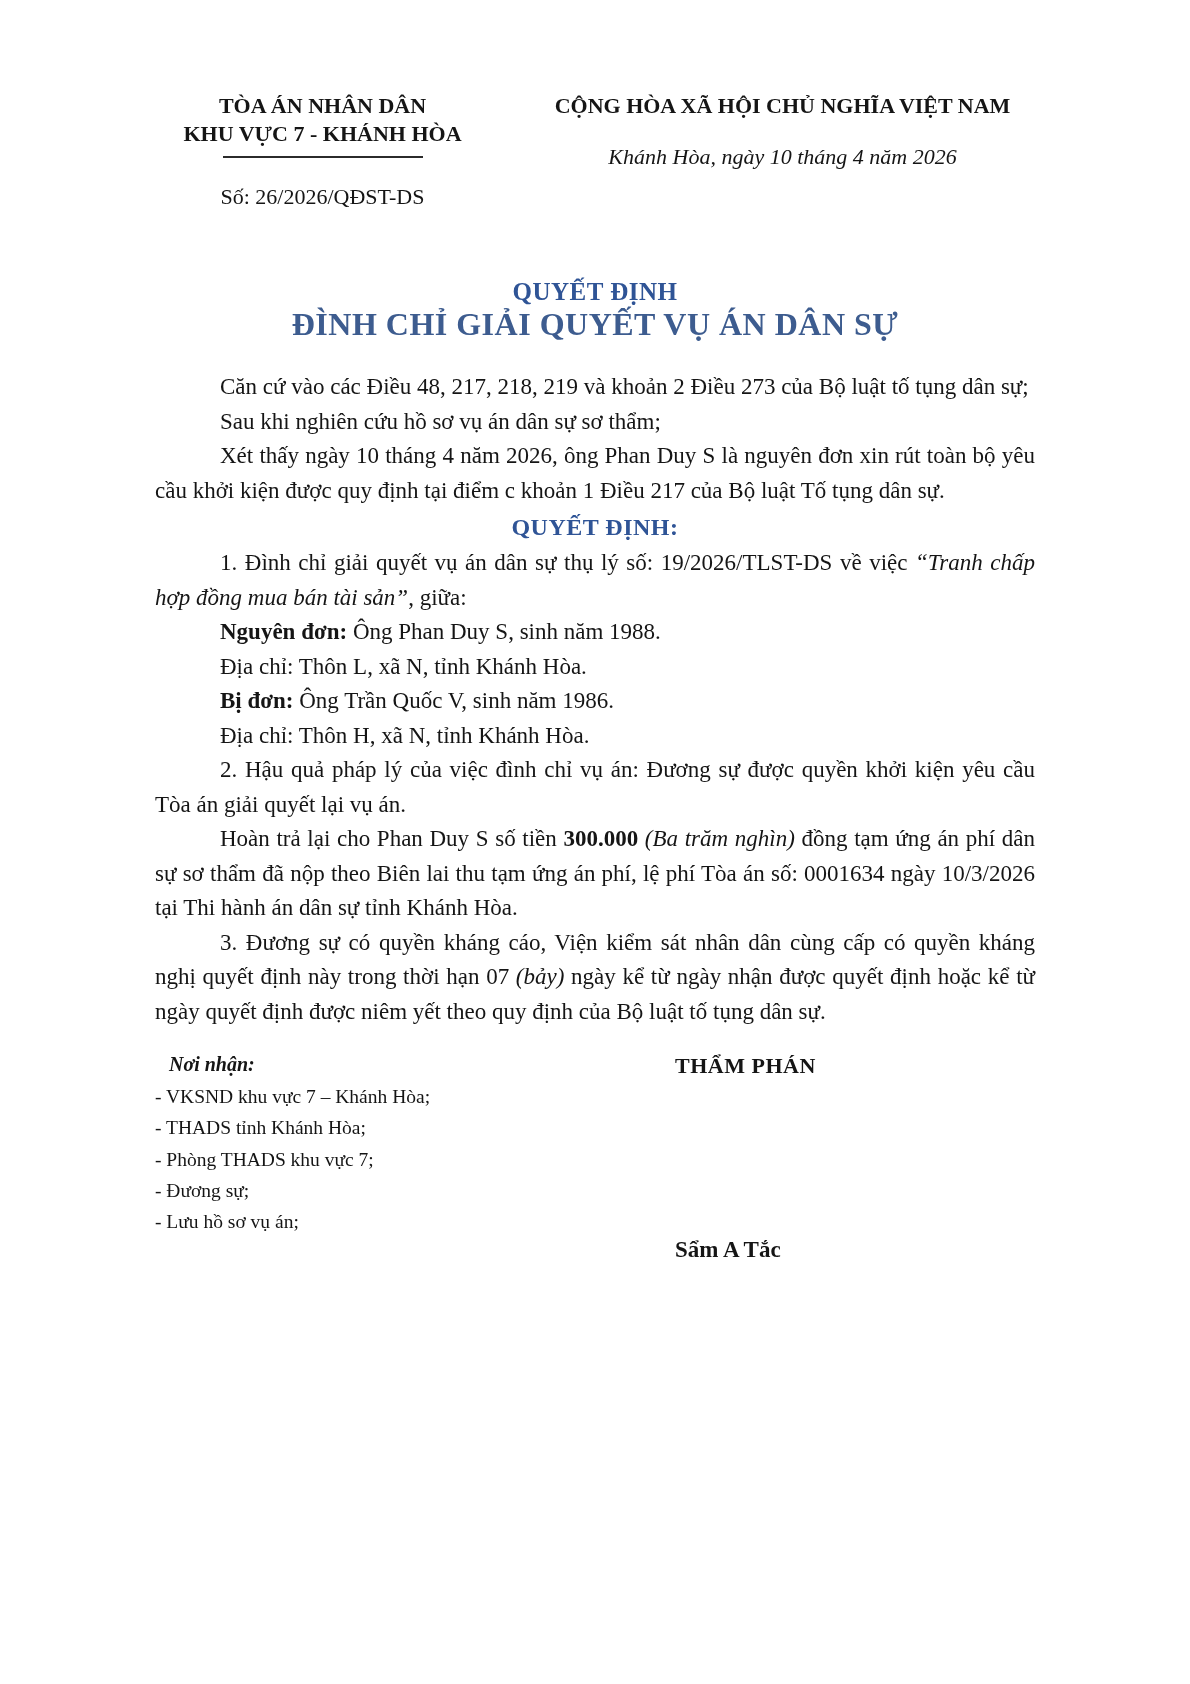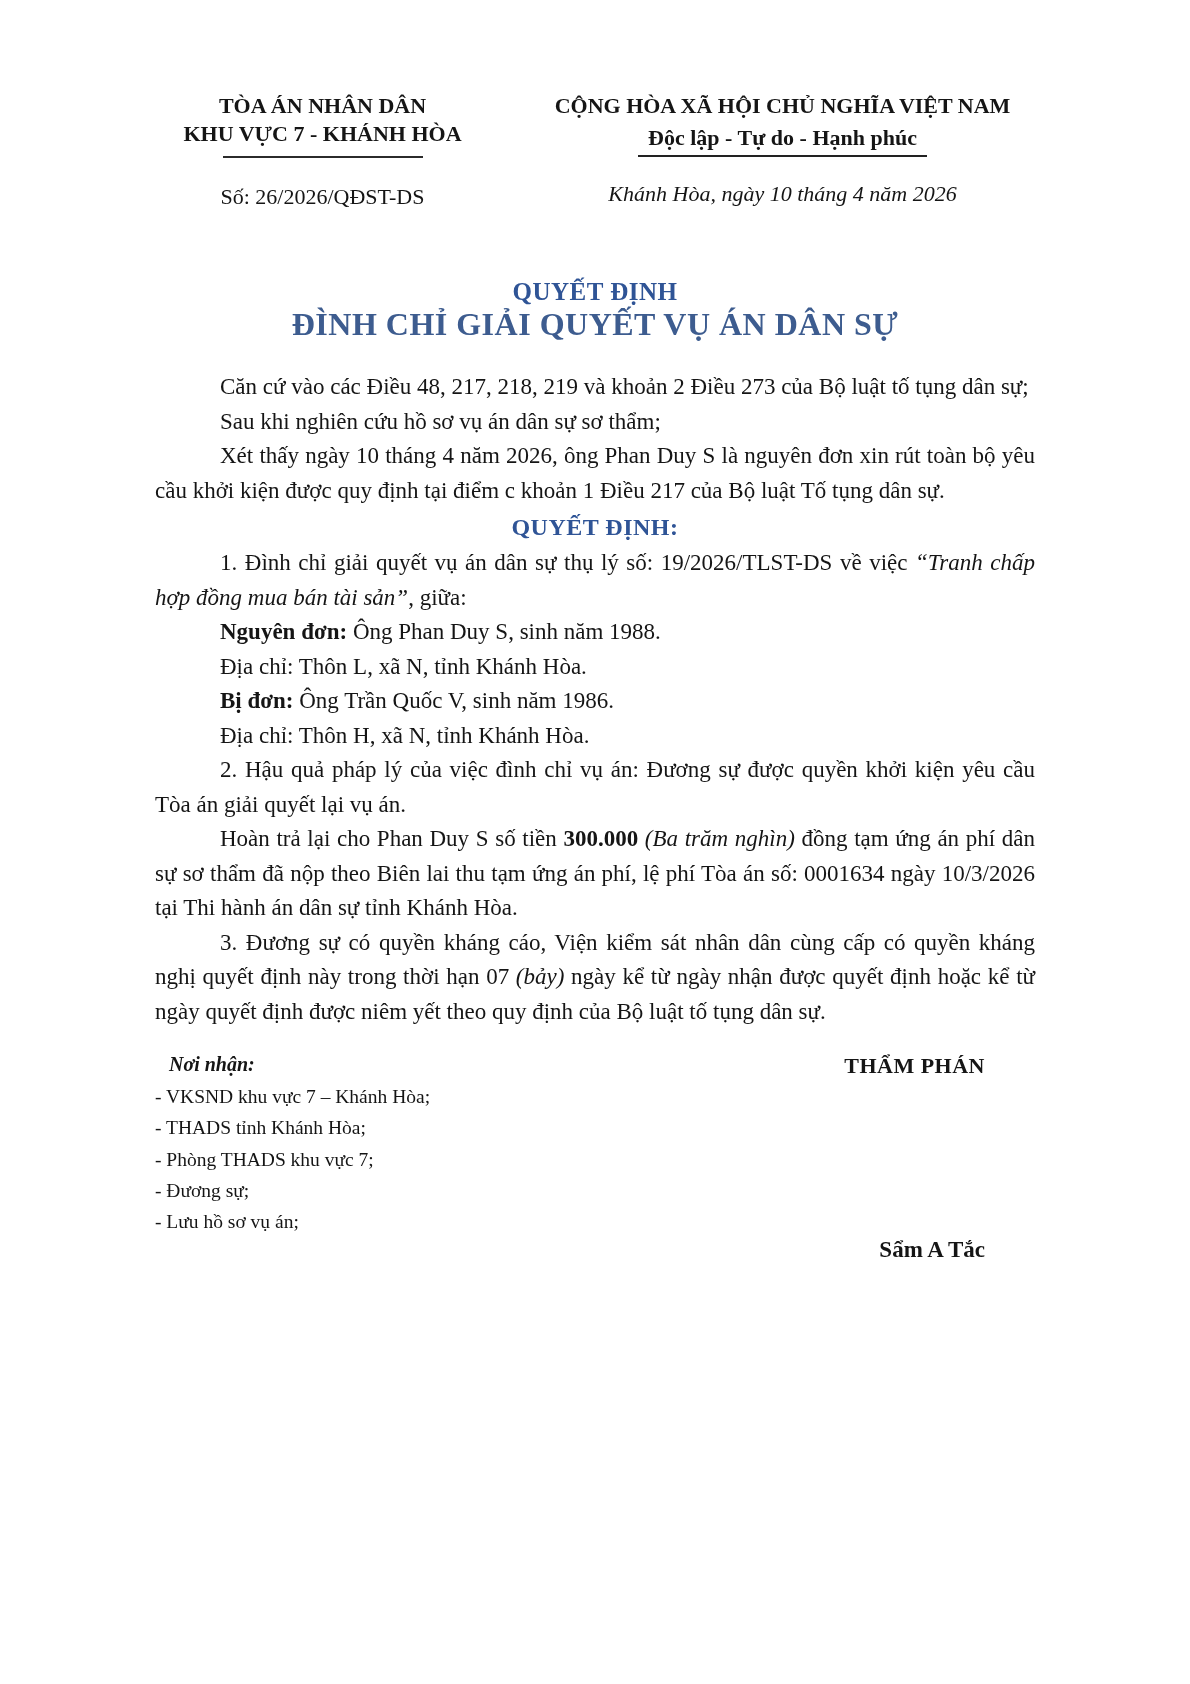--- a/index.html
+++ b/index.html
@@ -44,41 +44,38 @@
   h3.section-heading{
     text-align:center;font-size:24px;font-weight:bold;
     color:var(--heading-blue);margin:1px 0 1px 0;letter-spacing:0.5px;
   }
   
   .doc-footer{display:flex;justify-content:space-between;margin-top:24px;}
   .footer-left{flex:1;}
   .recipients-label{font-weight:bold;font-style:italic;font-size:20px;margin-left:14px;}
   ul.recipients{list-style:none;margin:7px 0 0 0;padding:0;font-size:19.5px;line-height:1.45;}
   ul.recipients li{margin:0 0 3px 0;}
-  .footer-right{width:310px;text-align:right;margin-right:50px;}
+  .footer-right{width:310px;text-align:left;margin-right:50px;}
   .judge-title{font-weight:bold;font-size:22px;letter-spacing:0.5px;}
   .judge-name{font-weight:bold;font-size:23px;margin-top:158px;}
 </style>
 </head>
 <body>
 
 <div class="page">
 
   <header class="doc-header">
     <div class="header-left">
       <div class="hdr-line">TÒA ÁN NHÂN DÂN</div>
       <div class="hdr-line">KHU VỰC 7 - KHÁNH HÒA</div>
       <div class="court-rule"></div>
       <div class="doc-number">Số: 26/2026/QĐST-DS</div>
     </div>
     <div class="header-right">
       <div class="hdr-line">CỘNG HÒA XÃ HỘI CHỦ NGHĨA VIỆT NAM</div>
-      <div>
-        <span class="hdr-line motto-underlined">Độc lập - Tự do - Hạnh phúc</span>
-      </div>
       <div class="date-line">Khánh Hòa, ngày 10 tháng 4 năm 2026</div>
     </div>
   </header>
 
   <main>
     <div class="title-block">
       <h1 class="doc-title">QUYẾT ĐỊNH</h1>
       <h2 class="doc-subtitle">ĐÌNH CHỈ GIẢI QUYẾT VỤ ÁN DÂN SỰ</h2>
     </div>
 

